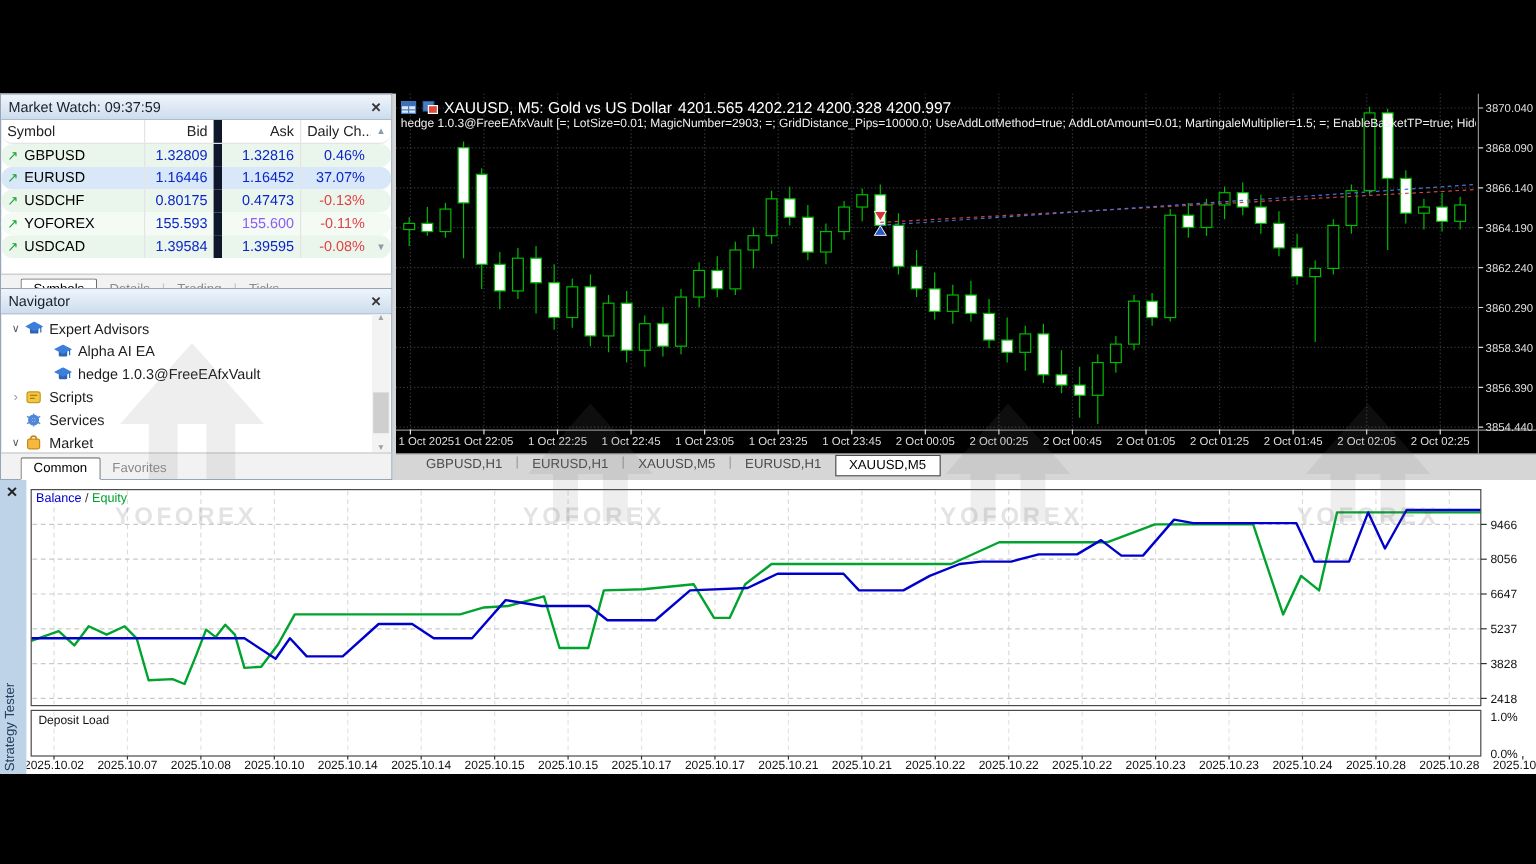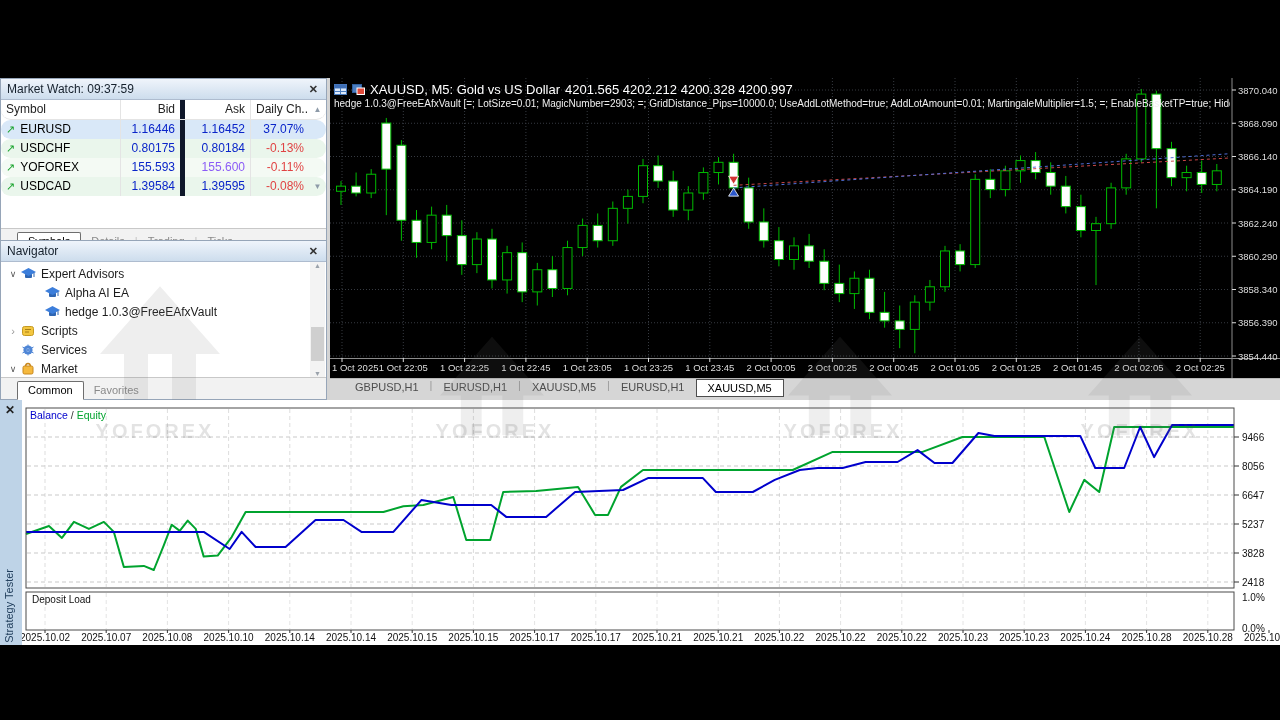--- a/index.html
+++ b/index.html
@@ -10,21 +10,21 @@
   #left-col{left:0;top:78px;width:330px;height:322px;background:#d4d4d4;}
   .panel{position:absolute;background:#fff;border:1px solid #96a5b8;box-sizing:border-box;}
   .phead{height:20px;background:linear-gradient(#eff4fb,#cddded);border-bottom:1px solid #aebccf;
          display:flex;align-items:center;padding:0 6px;font-size:12px;color:#15202c;}
   .phead .ttl{flex:1;}
   .close-x{font-size:11px;color:#333;font-weight:bold;cursor:default;padding:0 2px;}
   
   .mw-row{display:flex;height:19px;line-height:19px;font-size:12px;border-radius:10px;}
   .mw-c{box-sizing:border-box;padding:0 5px;white-space:nowrap;overflow:hidden;}
   .mw-sym{width:120px;border-right:1px solid #e4e4e4;}
-  .mw-bid{width:64px;text-align:right;border-right:5px solid #0f172a;}
+  .mw-bid{width:64px;text-align:right;border-right:7px solid #0f172a;}
   .mw-ask{width:66px;text-align:right;border-right:1px solid #e4e4e4;}
   .mw-chg{width:58px;text-align:right;}
   .mw-scroll{width:17px;text-align:center;color:#8d9aa8;font-size:8px;line-height:19px;}
   .mw-head{color:#222;}
   .dirarrow{color:#17a22b;font-size:11px;margin-right:5px;}
   
   .tabstrip{position:absolute;left:0;right:0;bottom:0;height:21px;background:#f2f2f2;
             border-top:1px solid #c8c8c8;display:flex;align-items:flex-end;font-size:11px;padding-left:16px;}
   .tab{padding:2px 10px 3px 10px;color:#8a8a8a;}
   .tab.active{background:#fff;border:1px solid #6e6e6e;border-bottom:1px solid #fff;color:#000;
@@ -74,31 +74,38 @@
       <span class="close-x">✕</span>
     </div>
     <div id="mw-colhead" class="mw-row mw-head" style="border-bottom:1px solid #e4e4e4;">
         <div class="mw-c mw-sym">Symbol</div>
         <div class="mw-c mw-bid">Bid</div>
         <div class="mw-c mw-ask">Ask</div>
         <div class="mw-c mw-chg">Daily Ch...</div>
         <div class="mw-scroll">▲</div>
       </div>
     <div id="mw-rows">
+        <div class="mw-row" style="background: rgb(234, 246, 236);">
+          <div class="mw-c mw-sym"><span class="dirarrow">↗</span><span>GBPUSD</span></div>
+          <div class="mw-c mw-bid" style="color: rgb(10, 37, 201);">1.32809</div>
+          <div class="mw-c mw-ask" style="color: rgb(10, 37, 201);">1.32816</div>
+          <div class="mw-c mw-chg" style="color: rgb(10, 37, 201);">0.46%</div>
+          <div class="mw-scroll"></div>
+        </div>
         <div class="mw-row" style="background: rgb(217, 232, 248);">
           <div class="mw-c mw-sym"><span class="dirarrow">↗</span><span>EURUSD</span></div>
           <div class="mw-c mw-bid" style="color: rgb(10, 37, 201);">1.16446</div>
           <div class="mw-c mw-ask" style="color: rgb(10, 37, 201);">1.16452</div>
           <div class="mw-c mw-chg" style="color: rgb(10, 37, 201);">37.07%</div>
           <div class="mw-scroll"></div>
         </div>
         <div class="mw-row" style="background: rgb(234, 246, 236);">
           <div class="mw-c mw-sym"><span class="dirarrow">↗</span><span>USDCHF</span></div>
           <div class="mw-c mw-bid" style="color: rgb(10, 37, 201);">0.80175</div>
-          <div class="mw-c mw-ask" style="color: rgb(10, 37, 201);">0.80184</div>
+          <div class="mw-c mw-ask" style="color: rgb(10, 37, 201);">0.47473</div>
           <div class="mw-c mw-chg" style="color: rgb(224, 67, 67);">-0.13%</div>
           <div class="mw-scroll"></div>
         </div>
         <div class="mw-row" style="background: rgb(244, 250, 244);">
           <div class="mw-c mw-sym"><span class="dirarrow">↗</span><span>YOFOREX</span></div>
           <div class="mw-c mw-bid" style="color: rgb(10, 37, 201);">155.593</div>
           <div class="mw-c mw-ask" style="color: #8b5cf6;">155.600</div>
           <div class="mw-c mw-chg" style="color: rgb(224, 67, 67);">-0.11%</div>
           <div class="mw-scroll"></div>
         </div>

